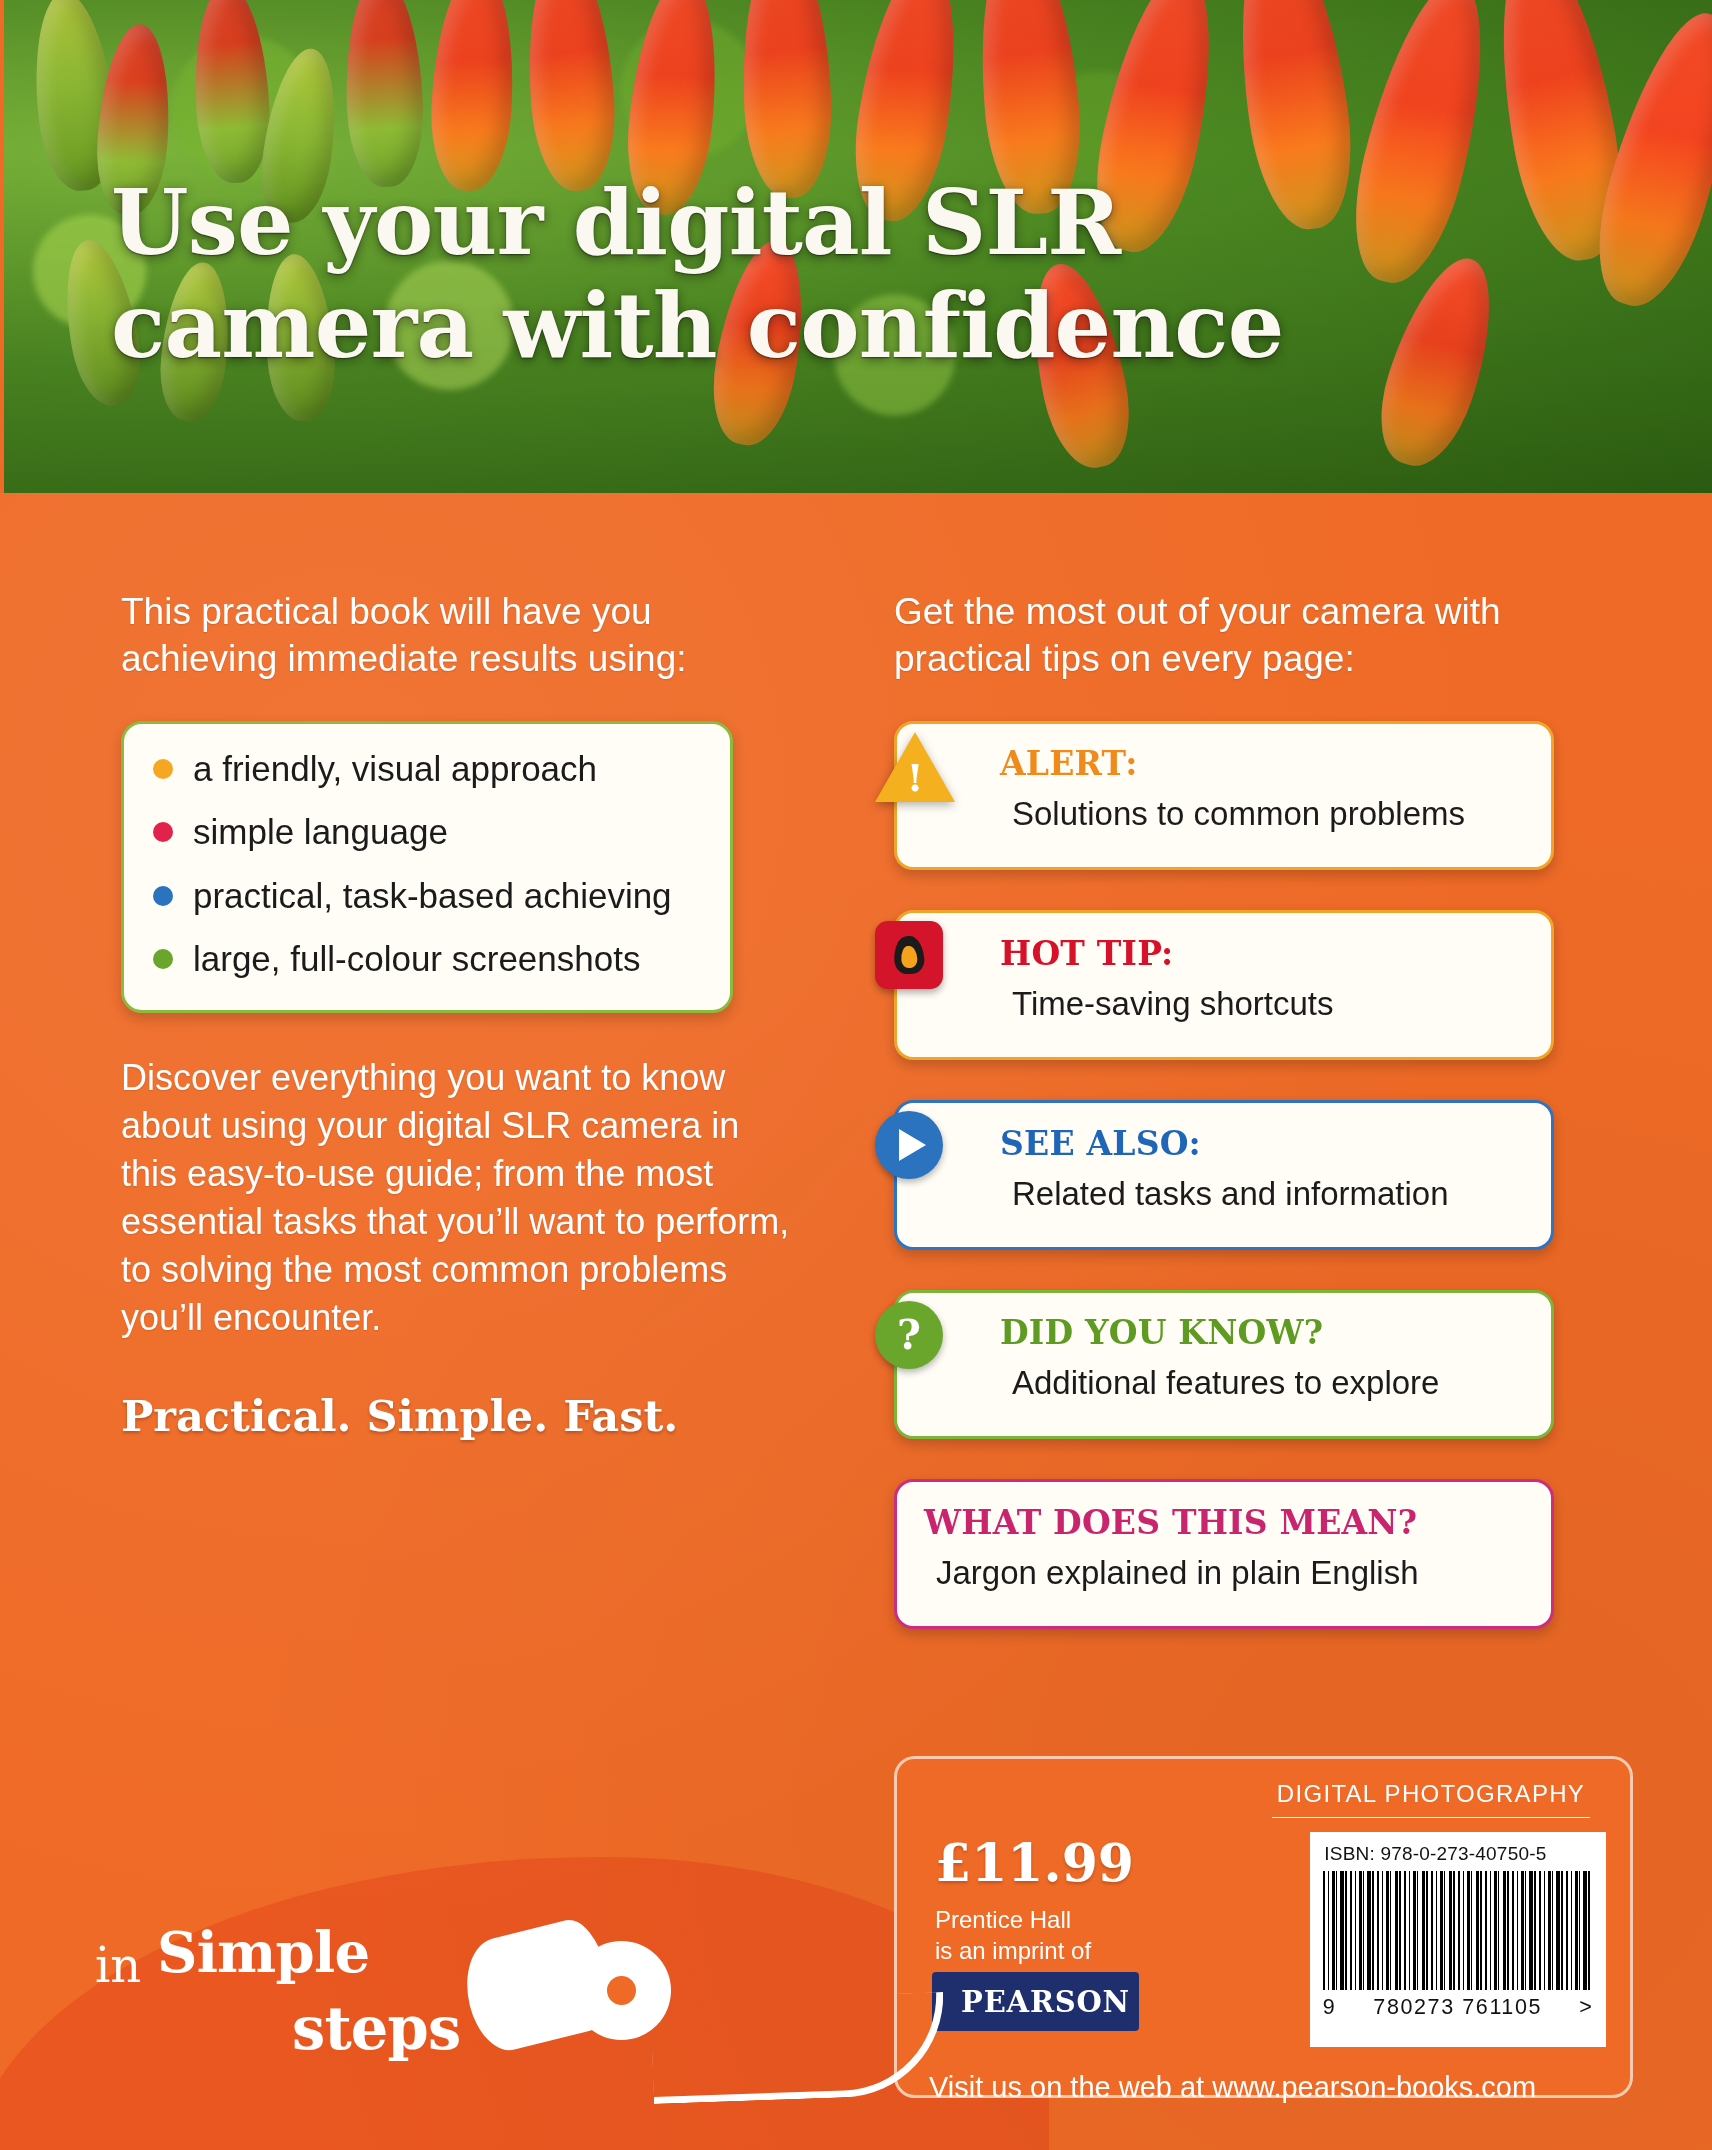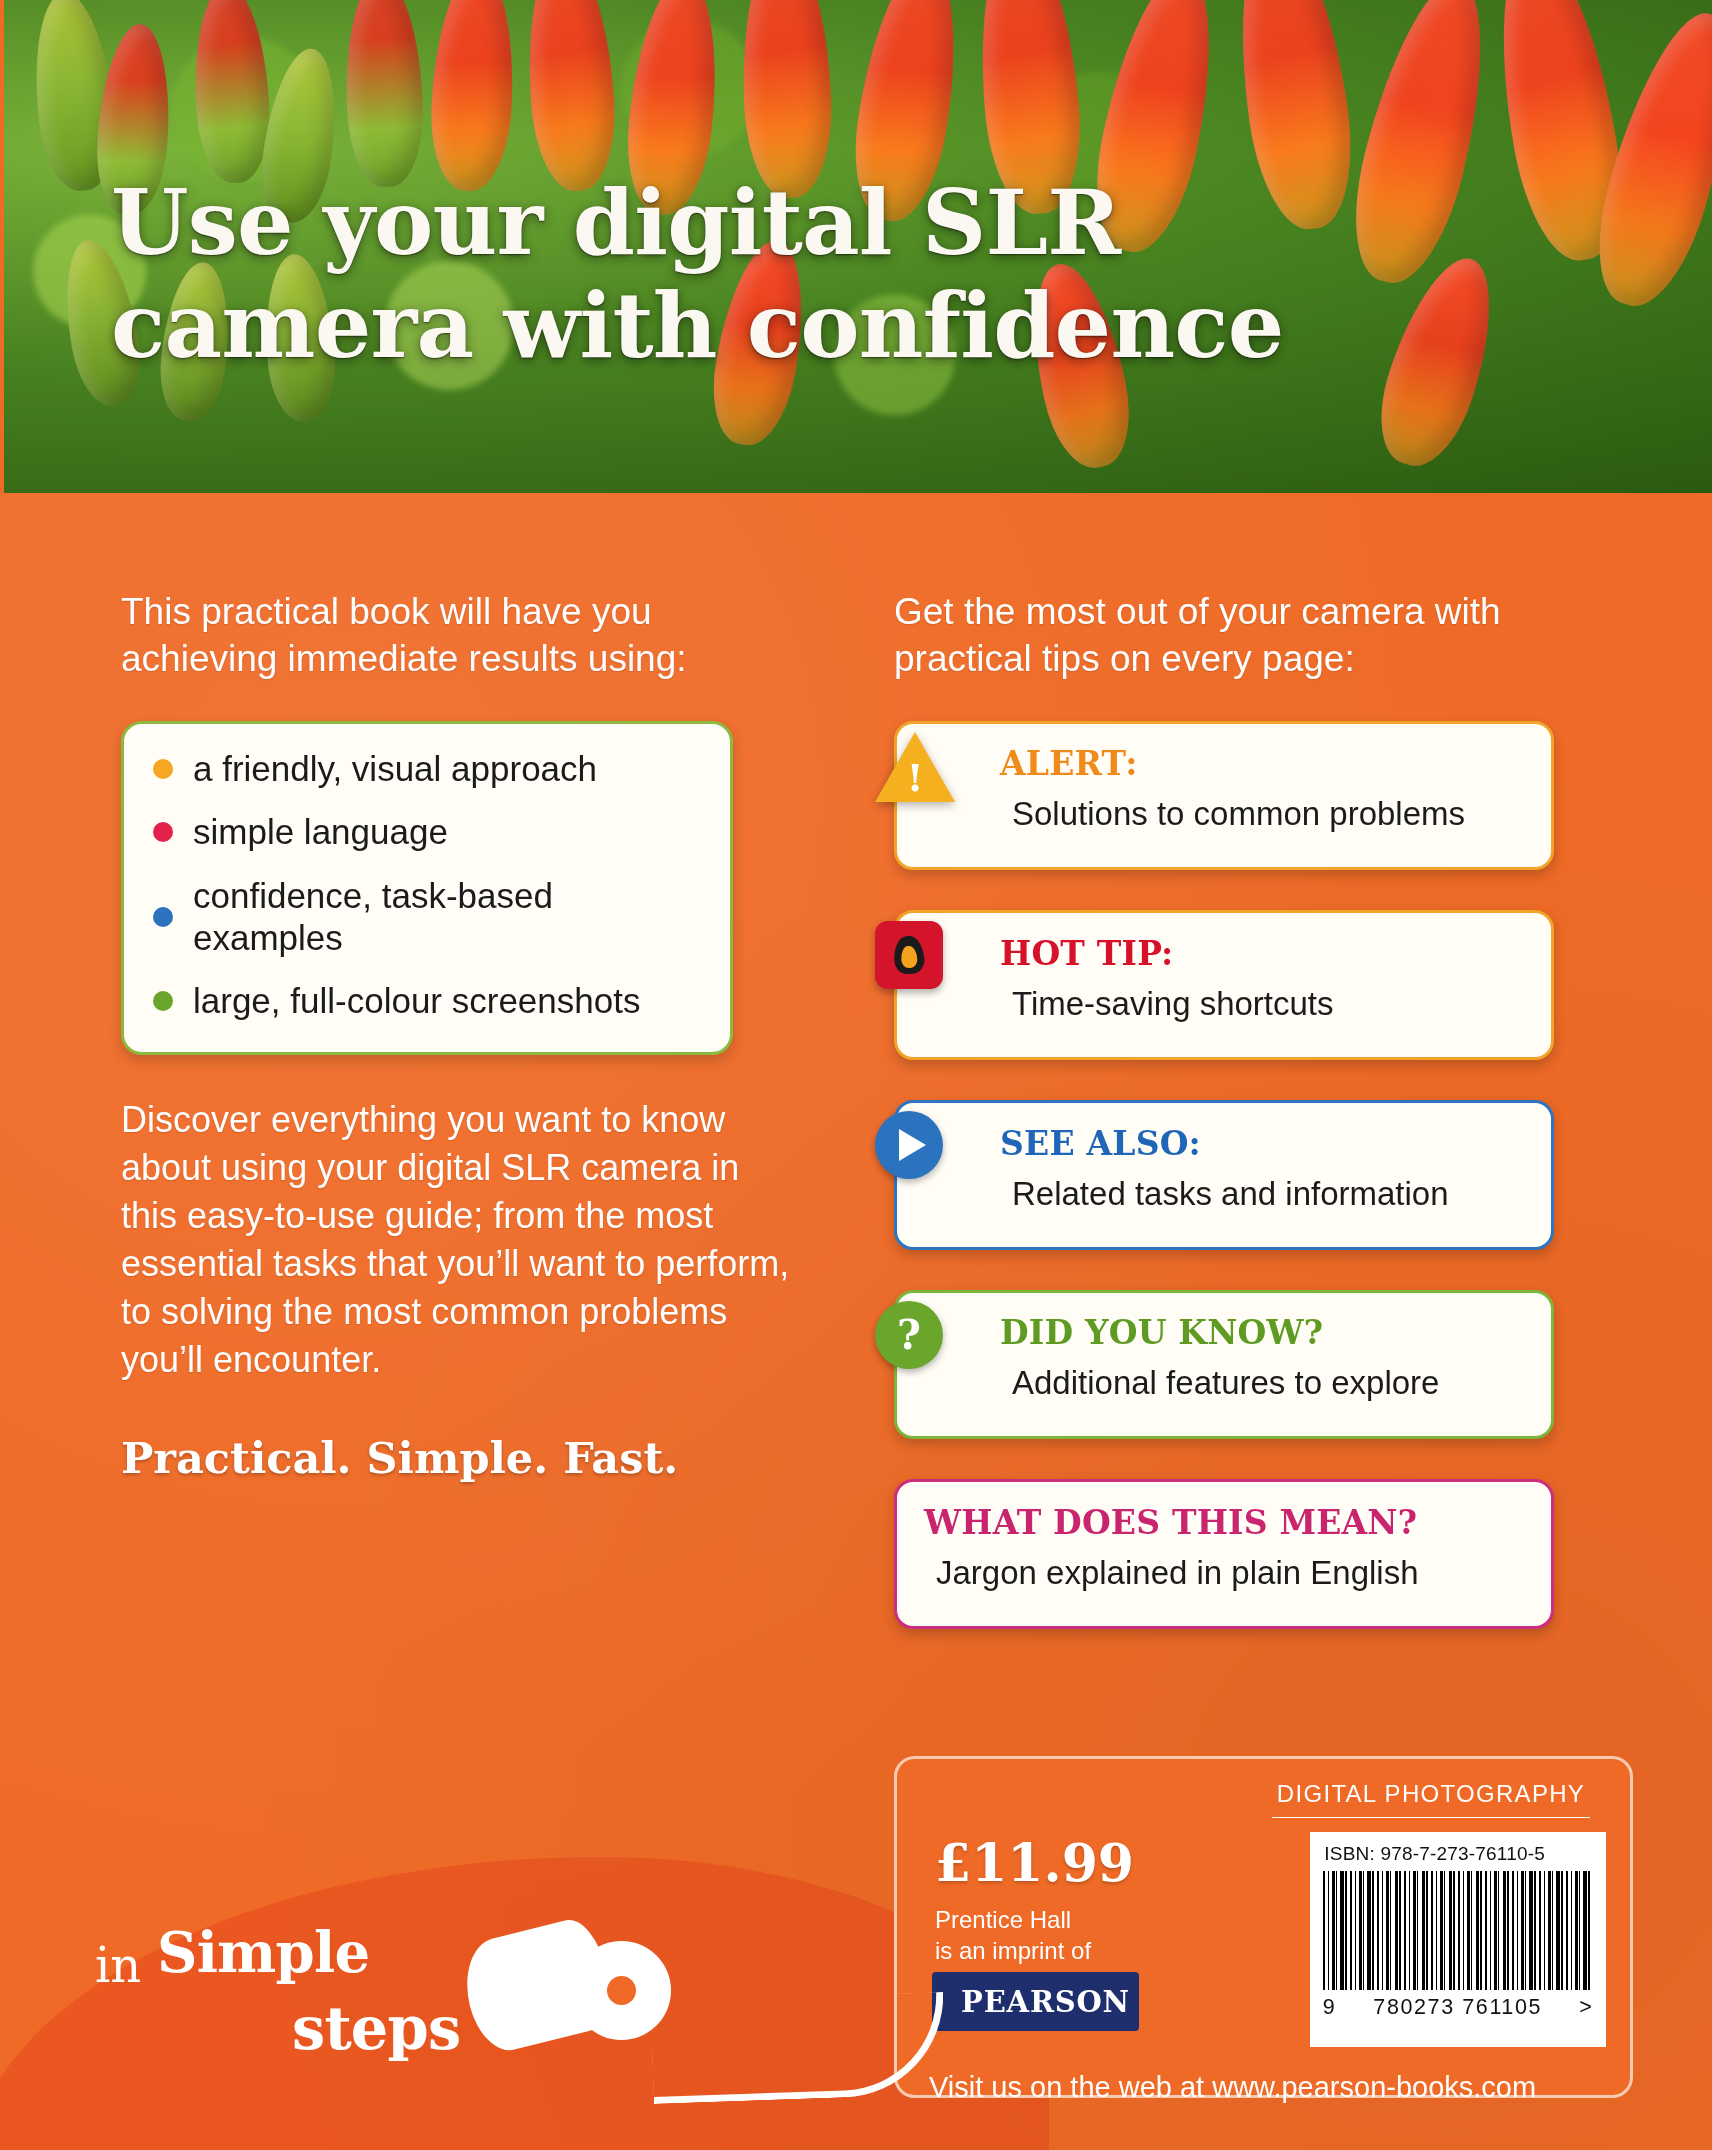--- a/index.html
+++ b/index.html
@@ -472,21 +472,21 @@
       <li>
         <span class="bullet" style="background:#f5a623"></span>
         <span>a friendly, visual approach</span>
       </li>
       <li>
         <span class="bullet" style="background:#e2224b"></span>
         <span>simple language</span>
       </li>
       <li>
         <span class="bullet" style="background:#2b72bf"></span>
-        <span>confidence, task-based examples</span>
+        <span>practical, task-based achieving</span>
       </li>
       <li>
         <span class="bullet" style="background:#6aa62c"></span>
         <span>large, full-colour screenshots</span>
       </li>
     </ul>
   </div>
 
   <p class="para">Discover everything you want to know about using your digital SLR camera in this easy-to-use guide; from the most essential tasks that you’ll want to perform, to solving the most common problems you’ll encounter.</p>
   <p class="tagline">Practical. Simple. Fast.</p>
@@ -538,21 +538,21 @@
   <div class="imprint">
     <div>Prentice Hall</div>
     <div>is an imprint of</div>
   </div>
 
   <div class="pearson">PEARSON</div>
 
   <div class="digi-label">DIGITAL PHOTOGRAPHY</div>
 
   <div class="barcode-box">
-    <p class="isbn">ISBN: 978-7-273-76110-5</p>
+    <p class="isbn">ISBN: 978-0-273-40750-5</p>
     <div class="bars"></div>
     <div class="ean">
       <span>9</span>
       <span>780273 761105</span>
       <span>&gt;</span>
     </div>
   </div>
 
   <div class="web-line">Visit us on the web at www.pearson-books.com</div>
 </div>

